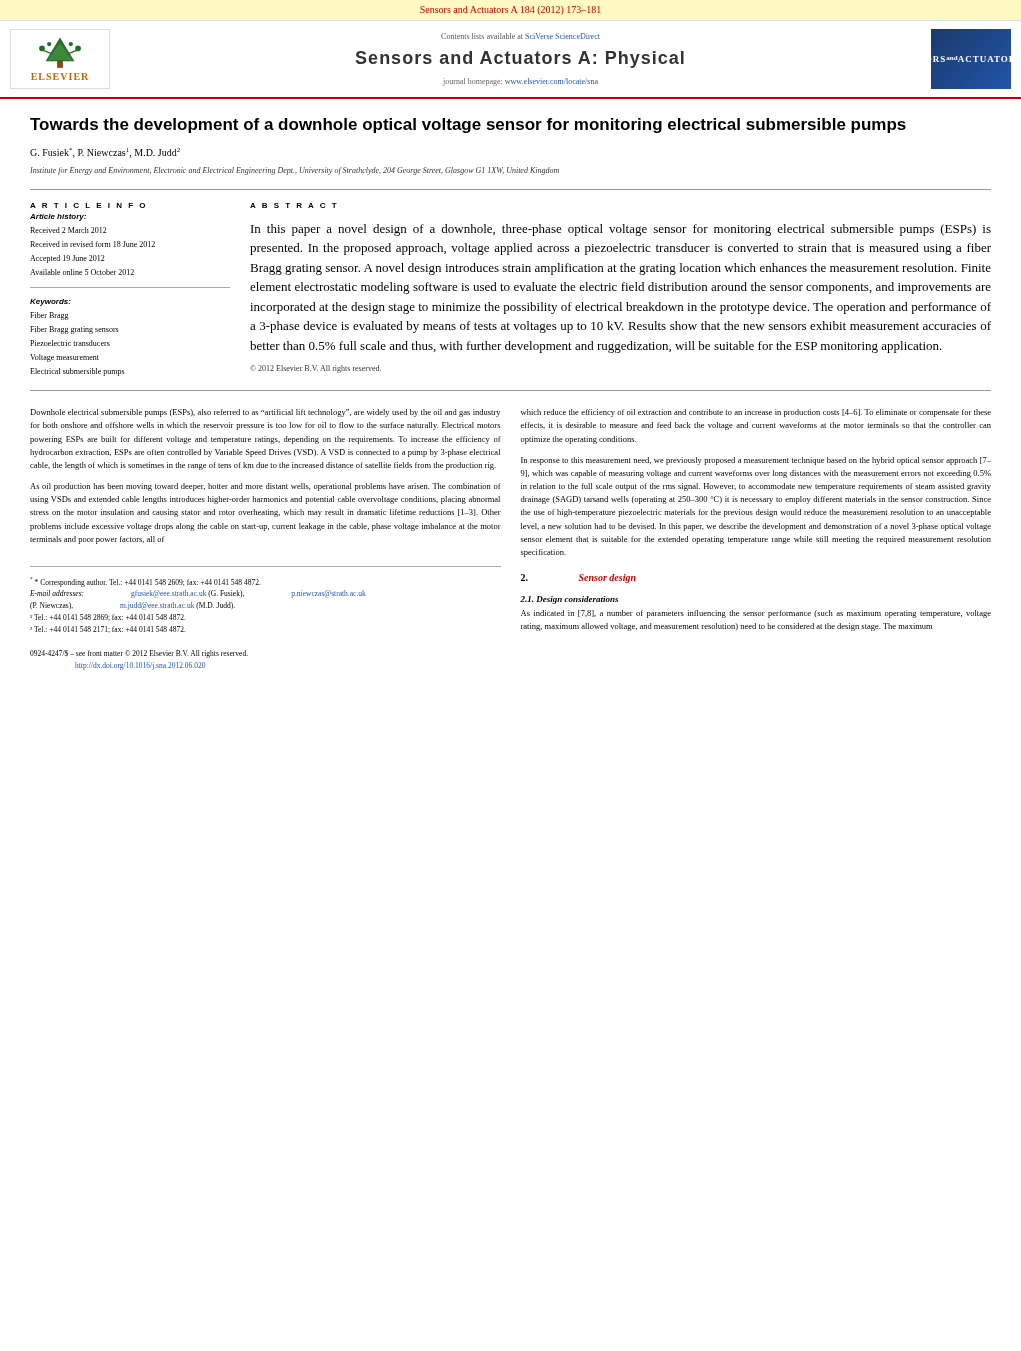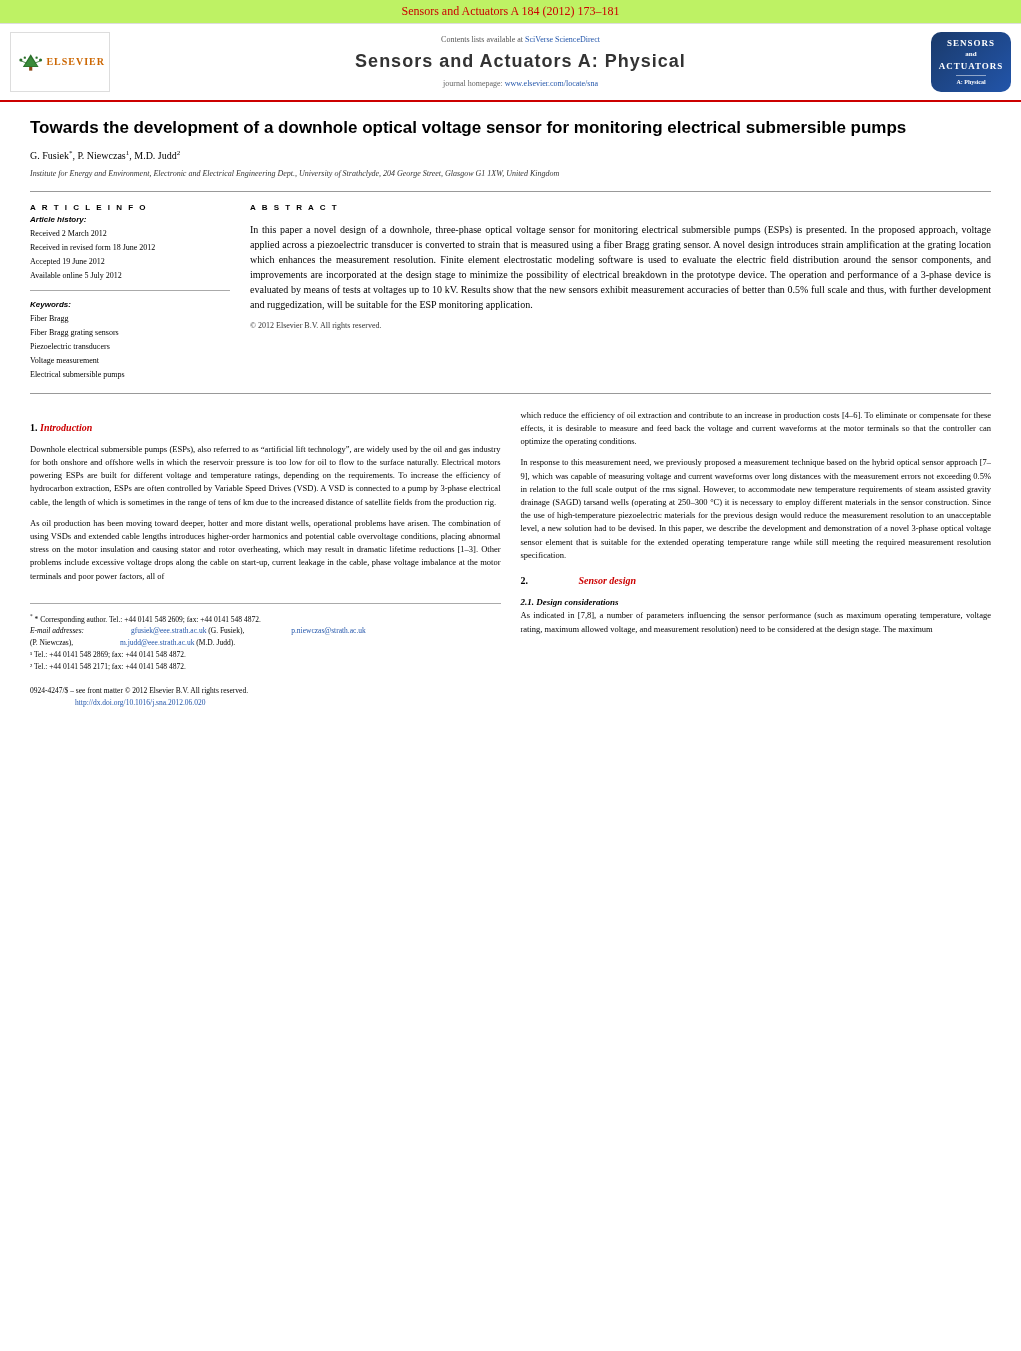--- a/index.html
+++ b/index.html
@@ -13,40 +13,40 @@
       min-height: 1351px;
     }
 
     
     .journal-header {
       border-bottom: 2px solid #cc0000;
       padding: 0;
     }
 
     .journal-top-bar {
-      background: #bef264;
+      background: #fef9c3;
       text-align: center;
-      font-size: 12px;
+      font-size: 10px;
       color: #cc0000;
       padding: 3px 0;
       border-bottom: 1px solid #ddd;
     }
 
     .journal-branding {
       display: flex;
       align-items: center;
       padding: 8px 10px;
       justify-content: space-between;
     }
 
     .elsevier-logo {
       width: 100px;
       height: 60px;
       display: flex;
-      flex-direction: row;
+      flex-direction: column;
       align-items: center;
       justify-content: center;
       border: 1px solid #ddd;
       padding: 4px;
     }
 
     .elsevier-logo-tree {
       width: 60px;
       height: 40px;
     }
@@ -80,29 +80,27 @@
     .journal-homepage a {
       color: #2255aa;
       text-decoration: none;
     }
 
     .journal-badge {
       width: 80px;
       height: 60px;
       background: linear-gradient(135deg, #1a3a6b, #2255aa);
       display: flex;
-      flex-direction: column;
       align-items: center;
       justify-content: center;
       color: white;
       font-size: 7px;
       font-weight: bold;
       text-align: center;
       padding: 4px;
-      border-radius: 10px;
     }
 
     
     .article-container {
       padding: 15px 30px;
     }
 
     .article-title {
       font-size: 17px;
       font-weight: bold;
@@ -187,21 +185,21 @@
     .abstract-section h2 {
       font-size: 8px;
       font-variant: small-caps;
       letter-spacing: 2px;
       margin-bottom: 8px;
       color: #000;
       font-family: Arial, sans-serif;
     }
 
     .abstract-section p {
-      font-size: 10px;
+      font-size: 13px;
       line-height: 1.5;
       text-align: justify;
     }
 
     .copyright-line {
       font-size: 8px;
       margin-top: 8px;
       color: #333;
     }
 
@@ -313,21 +311,21 @@
 
   <div class="article-info-abstract">
 
     <div class="article-info">
       <h2>A R T I C L E   I N F O</h2>
 
       <h3>Article history:</h3>
       <p>Received 2 March 2012</p>
       <p>Received in revised form 18 June 2012</p>
       <p>Accepted 19 June 2012</p>
-      <p>Available online 5 July 2012</p>
+      <p>Available online 5 October 2012</p>
 
       <hr class="divider-line">
 
       <div class="keywords-section">
         <h3>Keywords:</h3>
         <p>Fiber Bragg</p>
         <p>Fiber Bragg grating sensors</p>
         <p>Piezoelectric transducers</p>
         <p>Voltage measurement</p>
         <p>Electrical submersible pumps</p>
@@ -338,24 +336,20 @@
       <h2>A B S T R A C T</h2>
       <p class="body-text">In this paper a novel design of a downhole, three-phase optical voltage sensor for monitoring electrical submersible pumps (ESPs) is presented. In the proposed approach, voltage applied across a piezoelectric transducer is converted to strain that is measured using a fiber Bragg grating sensor. A novel design introduces strain amplification at the grating location which enhances the measurement resolution. Finite element electrostatic modeling software is used to evaluate the electric field distribution around the sensor components, and improvements are incorporated at the design stage to minimize the possibility of electrical breakdown in the prototype device. The operation and performance of a 3-phase device is evaluated by means of tests at voltages up to 10 kV. Results show that the new sensors exhibit measurement accuracies of better than 0.5% full scale and thus, with further development and ruggedization, will be suitable for the ESP monitoring application.</p>
       <div class="copyright-line">© 2012 Elsevier B.V. All rights reserved.</div>
     </div>
   </div>
 
   <div class="body-columns">
 
     <div class="col-left">
 
-      <div class="section-heading">
-        <span>1.</span>
-        <span style="font-style:italic; color:#cc0000;"> Introduction</span>
-      </div>
 
       <p class="body-text">Downhole electrical submersible pumps (ESPs), also referred to as “artificial lift technology”, are widely used by the oil and gas industry for both onshore and offshore wells in which the reservoir pressure is too low for oil to flow to the surface naturally. Electrical motors powering ESPs are built for different voltage and temperature ratings, depending on the requirements. To increase the efficiency of hydrocarbon extraction, ESPs are often controlled by Variable Speed Drives (VSD). A VSD is connected to a pump by 3-phase electrical cable, the length of which is sometimes in the range of tens of km due to the increased distance of satellite fields from the production rig.</p>
 
       <p class="body-text">
         As oil production has been moving toward deeper, hotter and more distant wells, operational problems have arisen. The combination of using VSDs and extended cable lengths introduces higher-order harmonics and potential cable overvoltage conditions, placing abnormal stress on the motor insulation and causing stator and rotor overheating, which may result in dramatic lifetime reductions [1–3]. Other problems include excessive voltage drops along the cable on start-up, current leakage in the cable, phase voltage imbalance at the motor terminals and poor power factors, all of
       </p>
 
       <div class="footer-notes">
         <p>
           <sup>*</sup> <span>* Corresponding author. Tel.: +44 0141 548 2609; fax: +44 0141 548 4872.</span>

